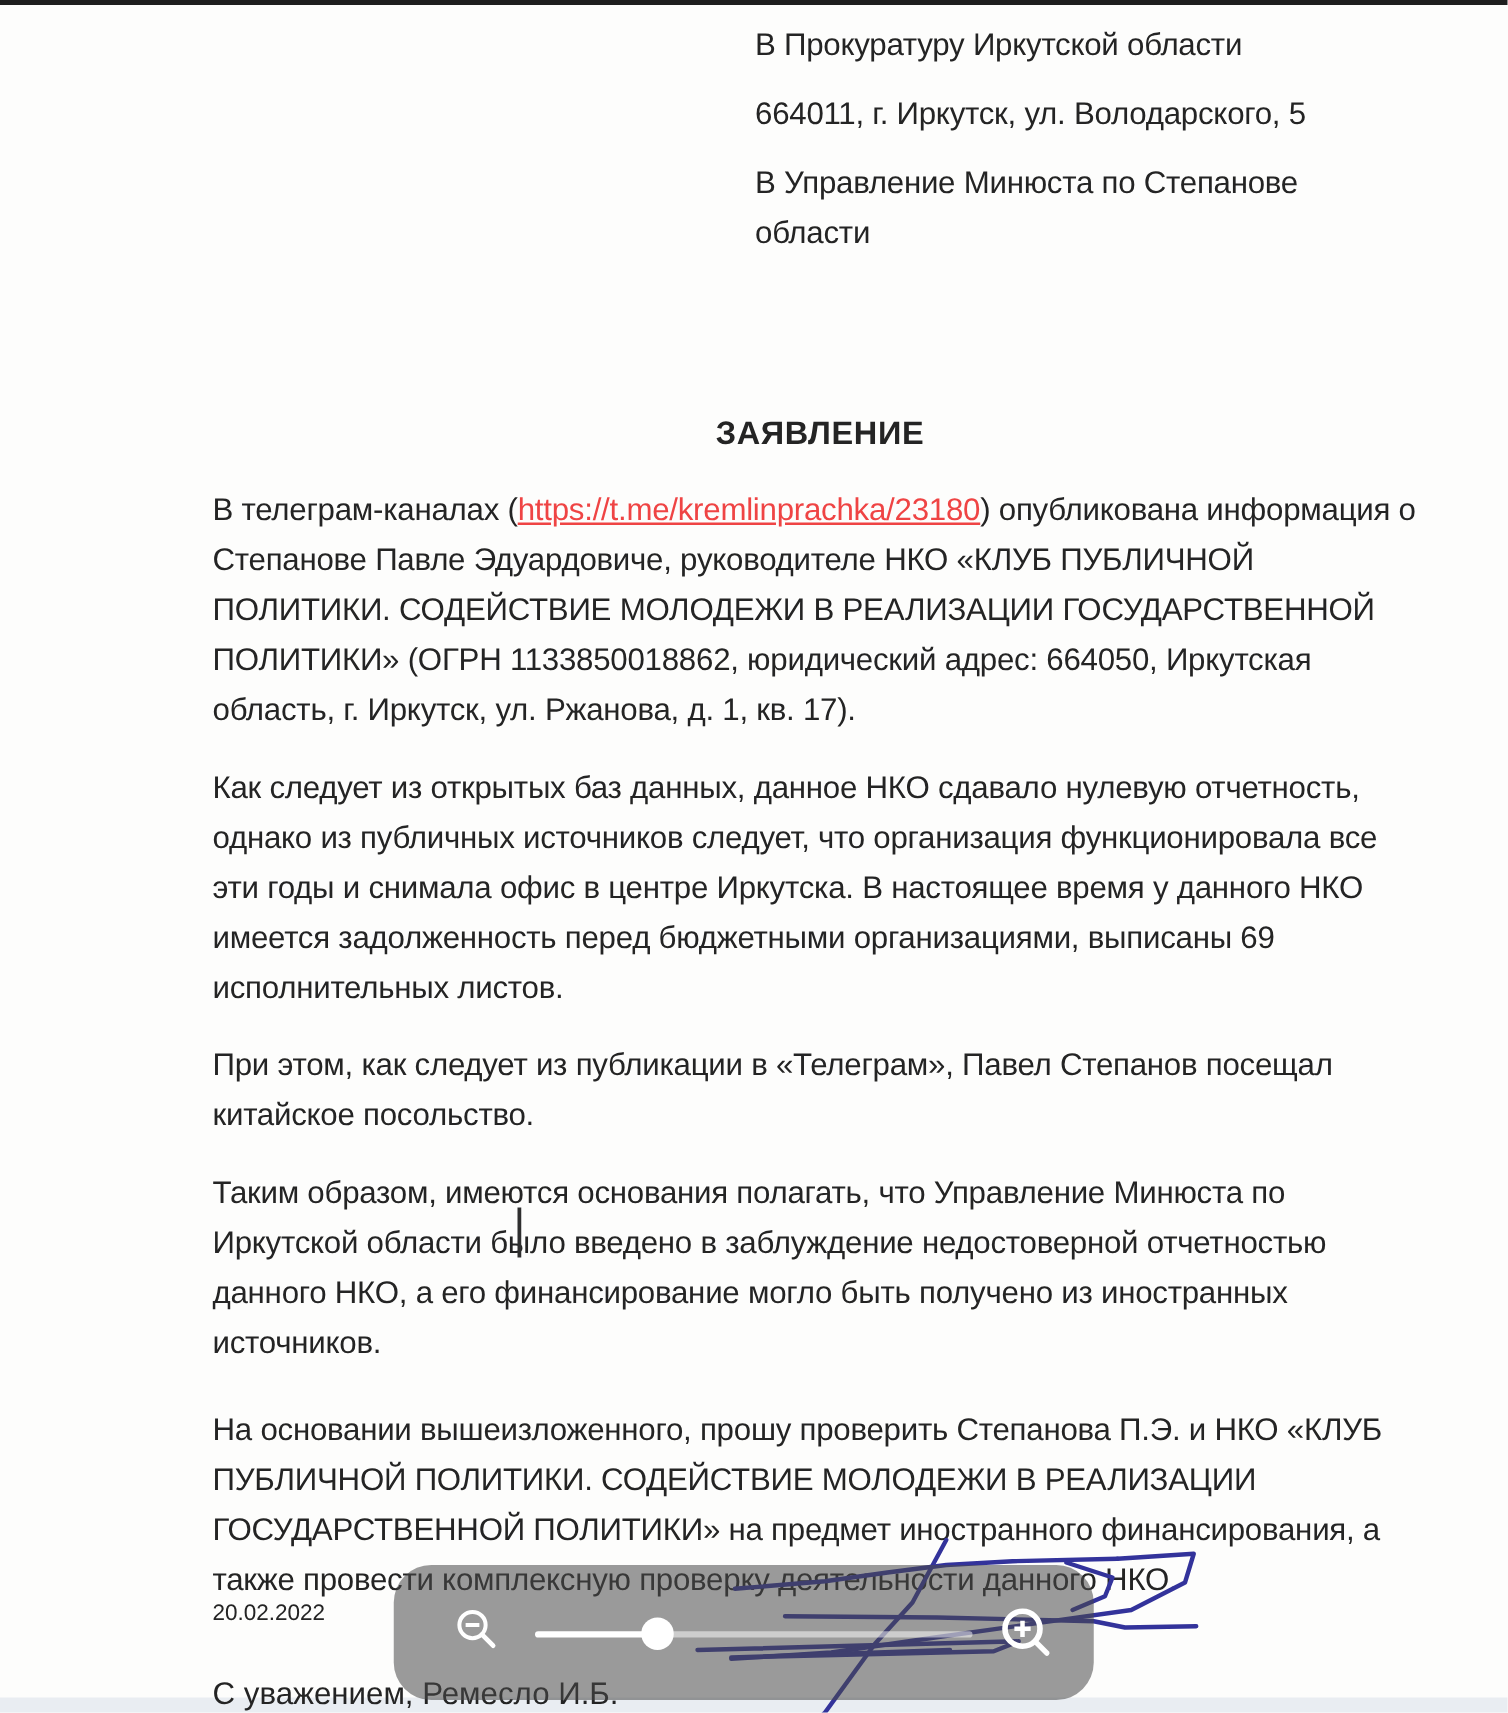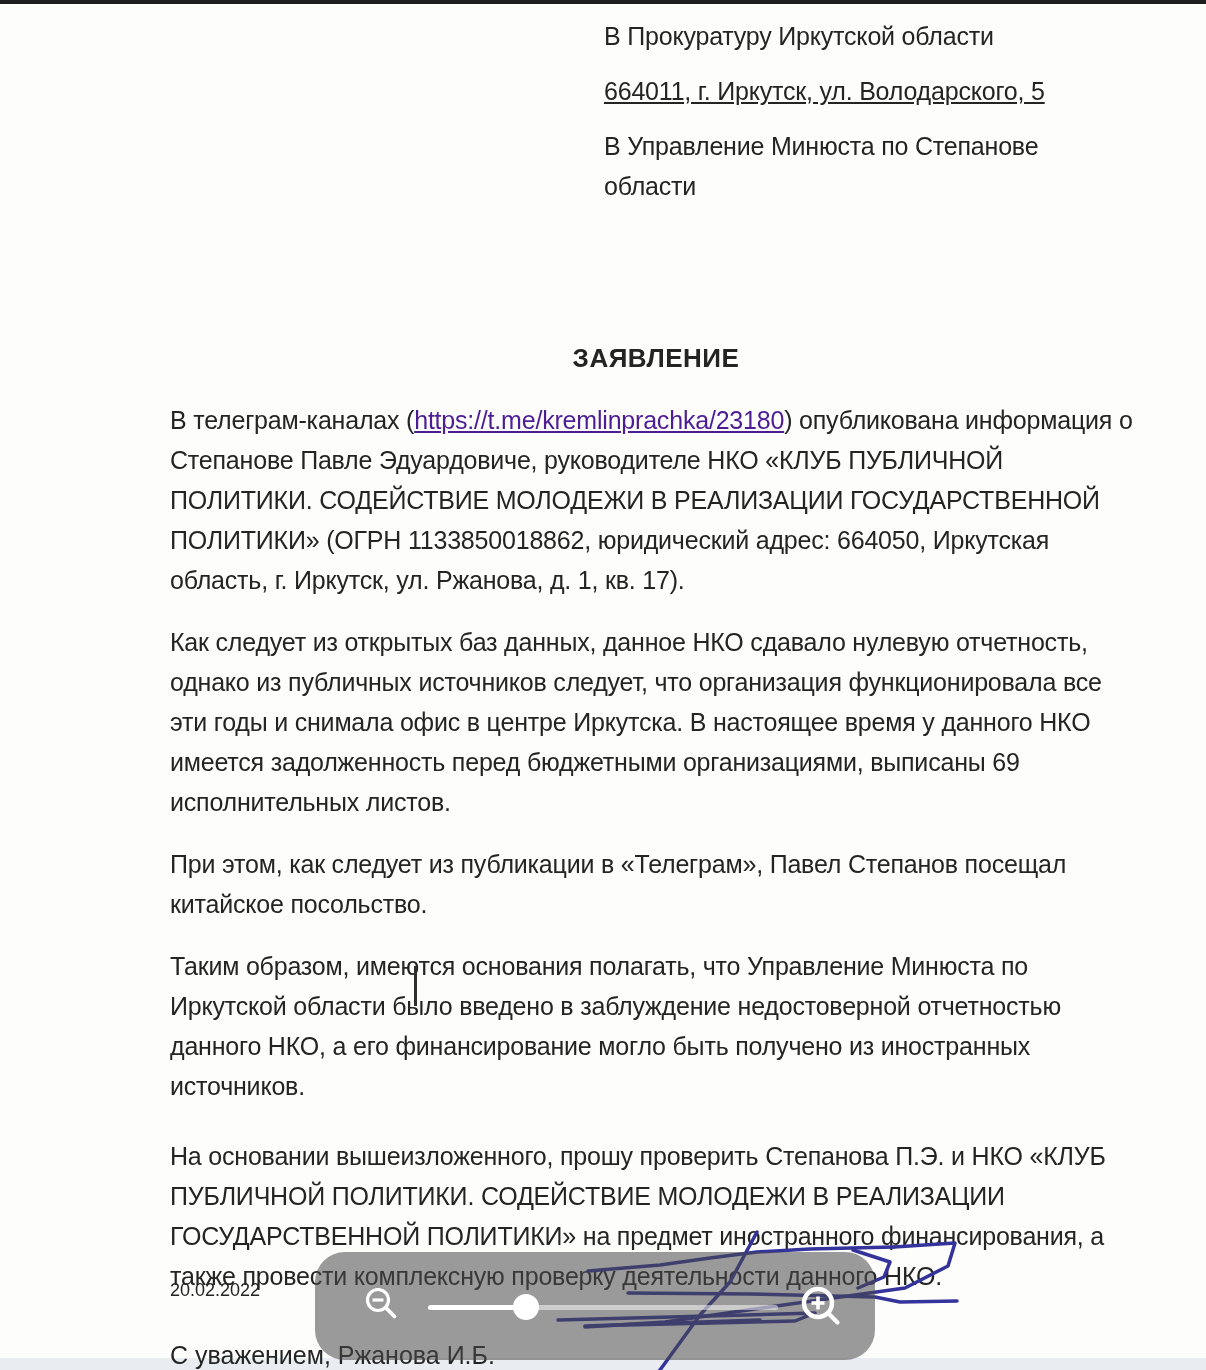--- a/index.html
+++ b/index.html
@@ -6,27 +6,27 @@
   body{
     width:1206px;height:1370px;position:relative;overflow:hidden;
     background:#fdfdfc;color:#242424;
     font-family:"Liberation Sans",sans-serif;
   }
   .top-border{position:absolute;top:0;left:0;width:1206px;height:4px;background:#1e1e1e;z-index:8;}
   .bottom-strip{position:absolute;top:1358px;left:0;width:1206px;height:12px;background:#e9edf2;z-index:0;}
 
   .recipients{position:absolute;left:604px;top:16px;width:500px;font-size:25px;line-height:40px;letter-spacing:-0.2px;z-index:1;}
   .recipient-name{font-weight:normal;margin:0 0 15px;}
-  .recipient-address{margin:0 0 15px;white-space:nowrap;text-decoration:underline;}
+  .recipient-address{margin:0 0 15px;white-space:nowrap;}
 
   .doc-body{position:absolute;left:170px;top:326px;width:972px;font-size:25px;line-height:40px;letter-spacing:-0.2px;z-index:1;}
   .doc-title{font-weight:bold;font-size:26px;text-align:center;margin:0 0 62px;letter-spacing:0.5px;}
-  .doc-body p{margin:12px 0 22px;}
+  .doc-body p{margin:0 0 22px;}
   .para-5{margin-top:30px !important;}
-  .doc-link{color:#4c1d95;text-decoration:underline;cursor:pointer;}
+  .doc-link{color:#ef4444;text-decoration:underline;cursor:pointer;}
 
   .doc-date{position:absolute;left:170px;top:1262px;font-size:18px;z-index:1;}
   .doc-signoff{position:absolute;left:170px;top:1316px;font-size:25px;z-index:1;}
 
   .text-caret{position:absolute;left:414px;top:966px;width:3px;height:40px;background:#2f2f2f;z-index:2;}
 
   .signature-svg{position:absolute;left:540px;top:1222px;width:440px;height:148px;z-index:3;}
 
   .zoom-bar{
     position:absolute;left:315px;top:1252px;width:560px;height:108px;
@@ -58,21 +58,21 @@
   </p>
   <p>Как следует из открытых баз данных, данное НКО сдавало нулевую отчетность, однако из публичных источников следует, что организация функционировала все эти годы и снимала офис в центре Иркутска. В настоящее время у данного НКО имеется задолженность перед бюджетными организациями, выписаны 69 исполнительных листов.</p>
   <p>При этом, как следует из публикации в «Телеграм», Павел Степанов посещал китайское посольство.</p>
   <p>Таким образом, имеются основания полагать, что Управление Минюста по Иркутской области было введено в заблуждение недостоверной отчетностью данного НКО, а его финансирование могло быть получено из иностранных источников.</p>
   <p class="para-5">На основании вышеизложенного, прошу проверить Степанова П.Э. и НКО «КЛУБ ПУБЛИЧНОЙ ПОЛИТИКИ. СОДЕЙСТВИЕ МОЛОДЕЖИ В РЕАЛИЗАЦИИ ГОСУДАРСТВЕННОЙ ПОЛИТИКИ» на предмет иностранного финансирования, а также провести комплексную проверку деятельности данного НКО.</p>
 </div>
 
 <div class="text-caret"></div>
 
 <p class="doc-date">20.02.2022</p>
-<p class="doc-signoff">С уважением, Ржанова И.Б.</p>
+<p class="doc-signoff">С уважением, Ремесло И.Б.</p>
 
 <svg class="signature-svg" viewBox="0 0 440 148" xmlns="http://www.w3.org/2000/svg">
   <g fill="none" stroke-width="3.5" stroke-linecap="round" stroke-linejoin="round" stroke="#33339b">
     <polyline points="48,49 120,43 170,36 217,30 270,27 354,25"></polyline>
     <polyline points="354,25 415,21 408,44 365,66 208,88 125,100 45,105"></polyline>
     <polyline points="88,71 210,72 335,75 360,80 417,79"></polyline>
     <polyline points="115,153 120,148 160,93 190,60 217,10"></polyline>
     <polyline points="18,98 275,91 255,99 45,104 220,98"></polyline>
     <polyline points="313,28 350,40 344,55 318,66"></polyline>
   </g>

